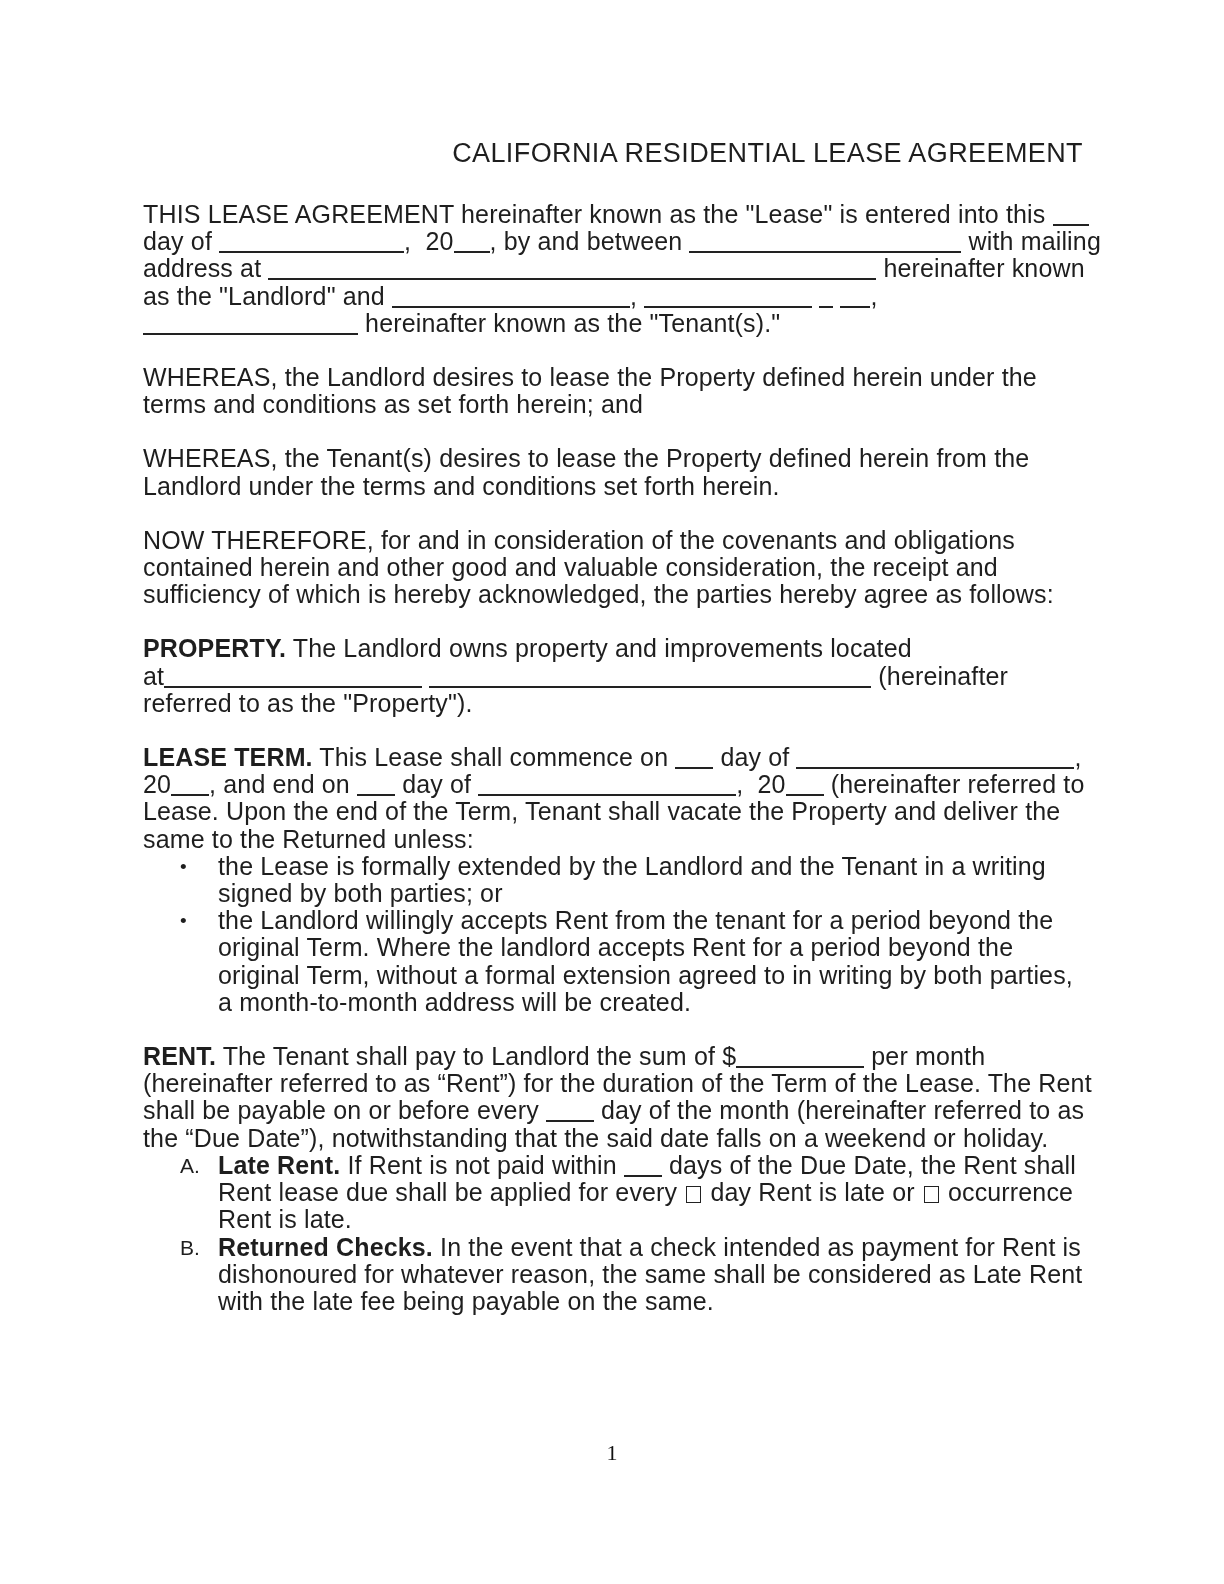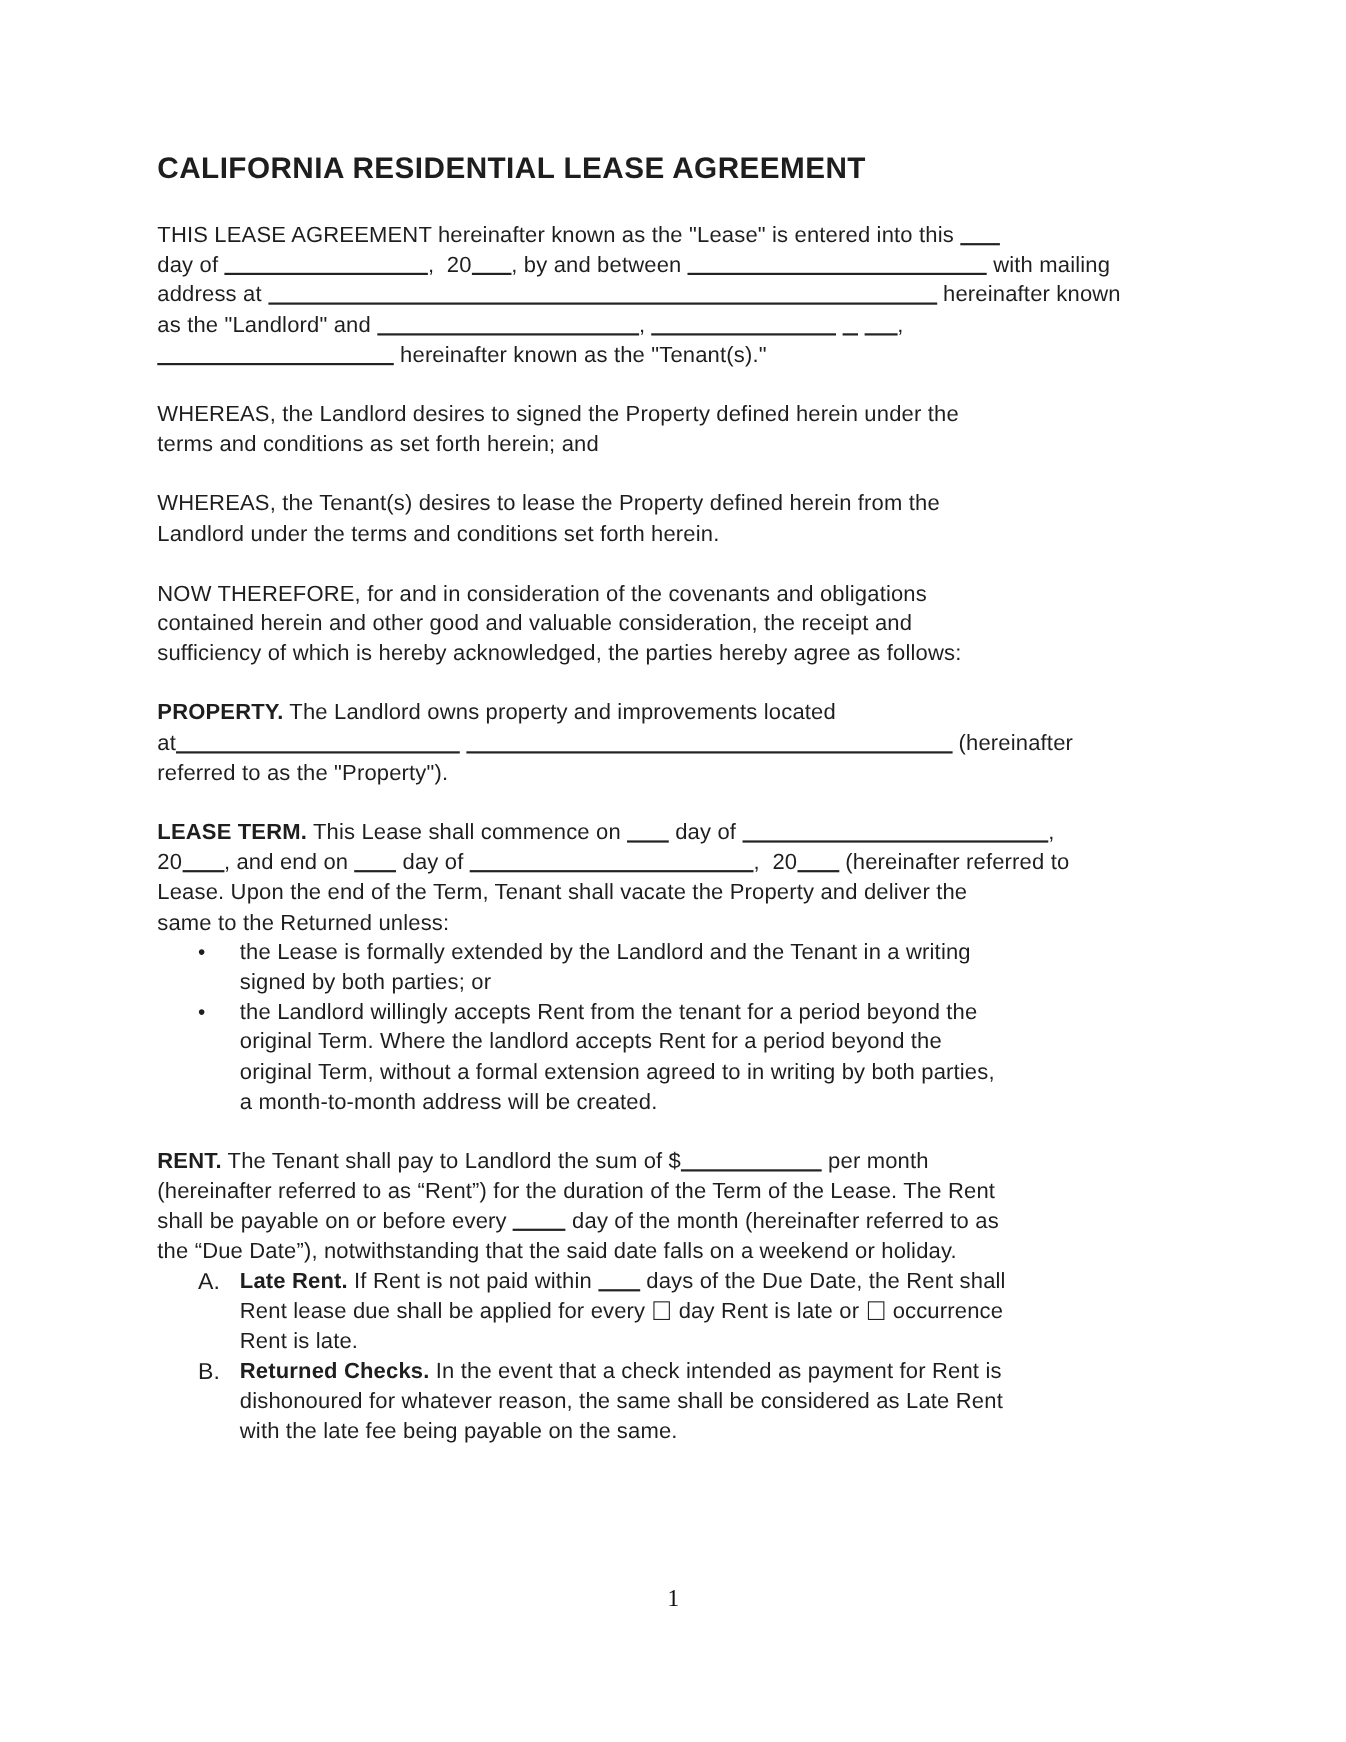--- a/index.html
+++ b/index.html
@@ -13,33 +13,33 @@
   }
   .page {
     position:absolute; inset:0;
     background:var(--bg);
     overflow:hidden;
   }
   .content {
     position:absolute; left:143px; top:138px; width:940px;
   }
   .doc-title {
-    text-align:left;
+    text-align:right;
     font-size:27px;
-    font-weight:700;
+    font-weight:400;
     letter-spacing:0.4px;
     line-height:30px;
     margin-bottom:33px;
     white-space:nowrap;
   }
   .block { margin:0; }
   .block.gap { margin-bottom:27px; }
   .block.mt-lg { margin-top:20px; }
   .line {
-    font-size:20px;
+    font-size:25px;
     line-height:27.2px;
     letter-spacing:0.15px;
     white-space:nowrap;
   }
   .b { font-weight:700; }
   .blank {
     display:inline-block;
     height:4px;
     border-bottom:2px solid var(--line);
     vertical-align:-3px;
@@ -75,21 +75,21 @@
     <div class="doc-title">CALIFORNIA RESIDENTIAL LEASE AGREEMENT</div>
     <div id="doc-body">
         <div class="block gap">
           <div class="line"><span>THIS LEASE AGREEMENT hereinafter known as the "Lease" is entered into this </span><span class="blank" style="width: 36px;"></span></div>
           <div class="line"><span>day of </span><span class="blank" style="width: 185px;"></span><span>, &nbsp;20</span><span class="blank" style="width: 36px;"></span><span>, by and between </span><span class="blank" style="width: 272px;"></span><span> with mailing</span></div>
           <div class="line"><span>address at </span><span class="blank" style="width: 608px;"></span><span> hereinafter known</span></div>
           <div class="line"><span>as the "Landlord" and </span><span class="blank" style="width: 238px;"></span><span>, </span><span class="blank" style="width: 168px;"></span><span> </span><span class="blank" style="width: 14px;"></span><span> </span><span class="blank" style="width: 30px;"></span><span>,</span></div>
           <div class="line"><span class="blank" style="width: 215px;"></span><span> hereinafter known as the "Tenant(s)."</span></div>
         </div>
         <div class="block gap">
-          <div class="line"><span>WHEREAS, the Landlord desires to signed the Property defined herein under the</span></div>
+          <div class="line"><span>WHEREAS, the Landlord desires to lease the Property defined herein under the</span></div>
           <div class="line"><span>terms and conditions as set forth herein; and</span></div>
         </div>
         <div class="block gap">
           <div class="line"><span>WHEREAS, the Tenant(s) desires to lease the Property defined herein from the</span></div>
           <div class="line"><span>Landlord under the terms and conditions set forth herein.</span></div>
         </div>
         <div class="block gap">
           <div class="line"><span>NOW THEREFORE, for and in consideration of the covenants and obligations</span></div>
           <div class="line"><span>contained herein and other good and valuable consideration, the receipt and</span></div>
           <div class="line"><span>sufficiency of which is hereby acknowledged, the parties hereby agree as follows:</span></div>

